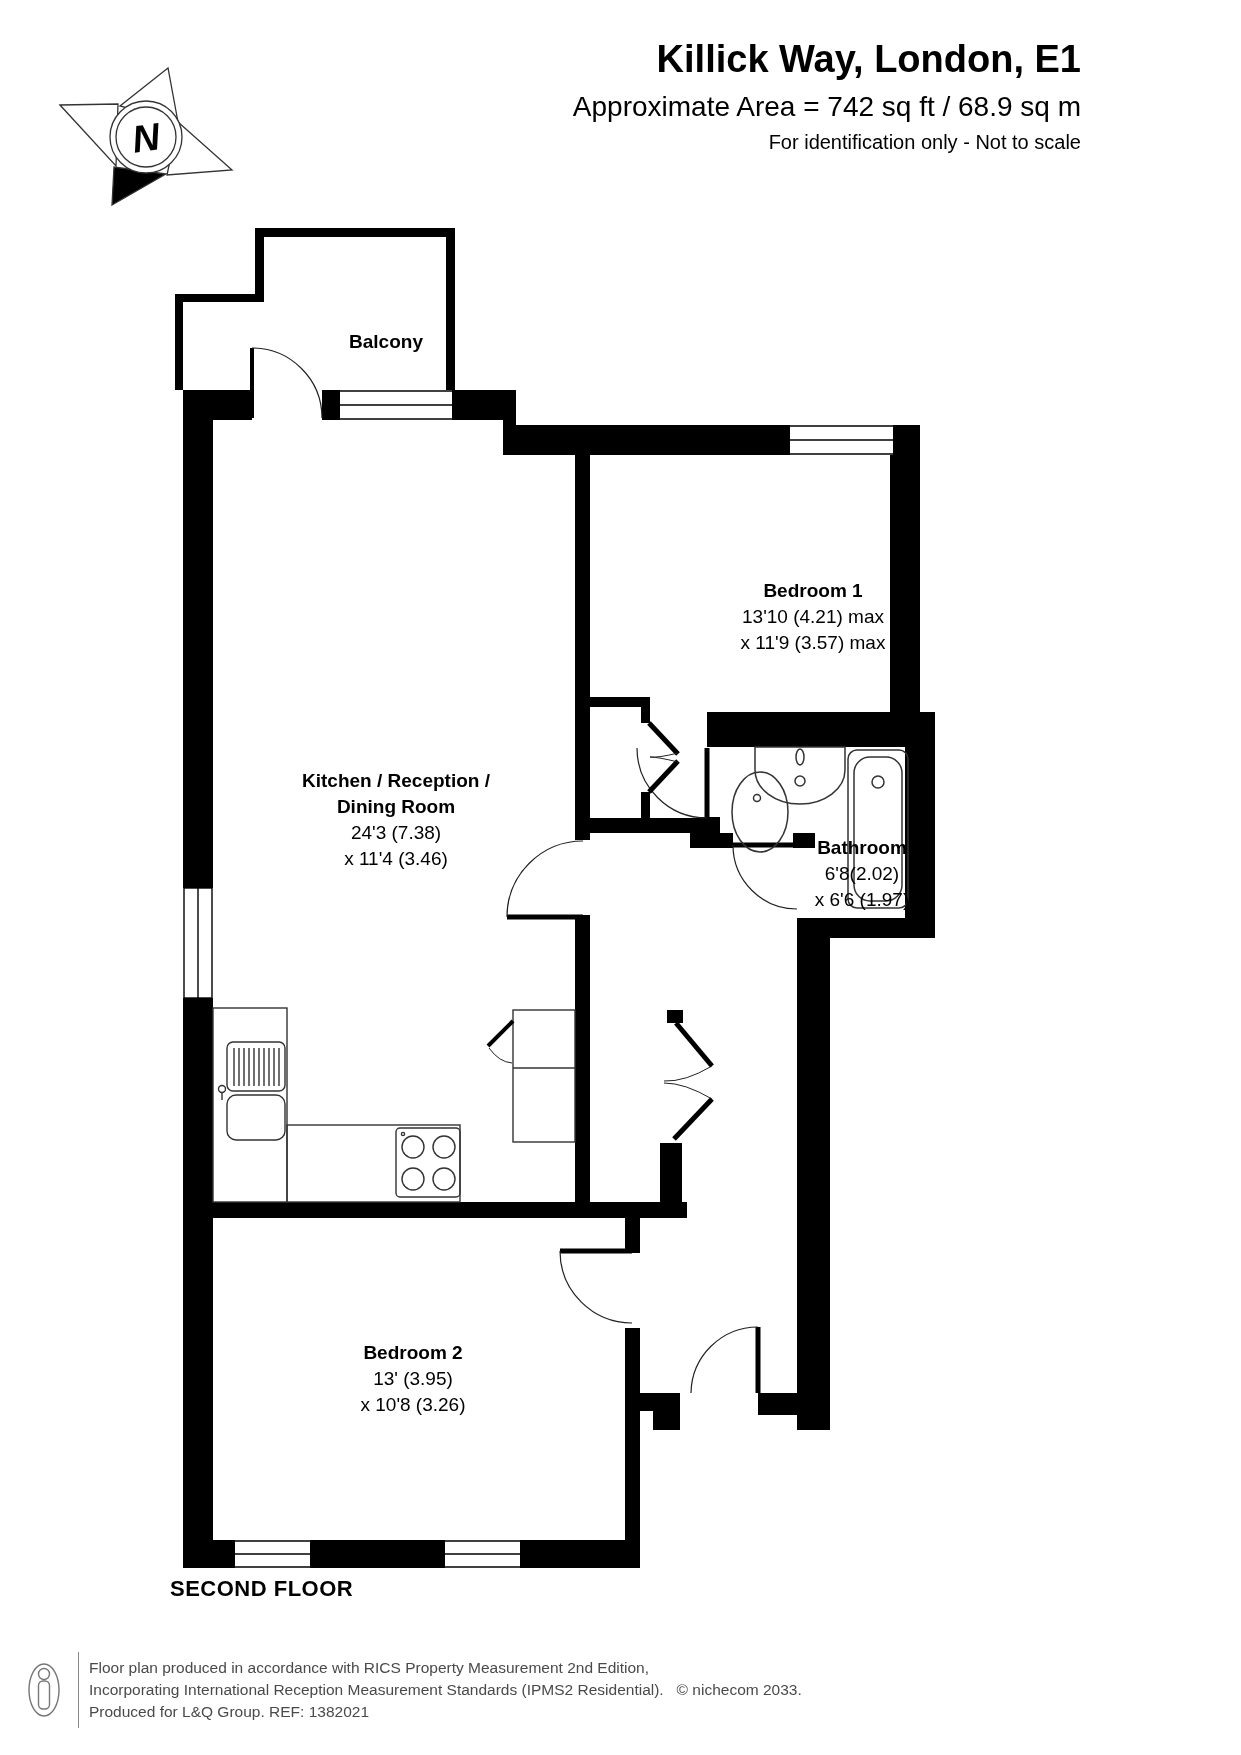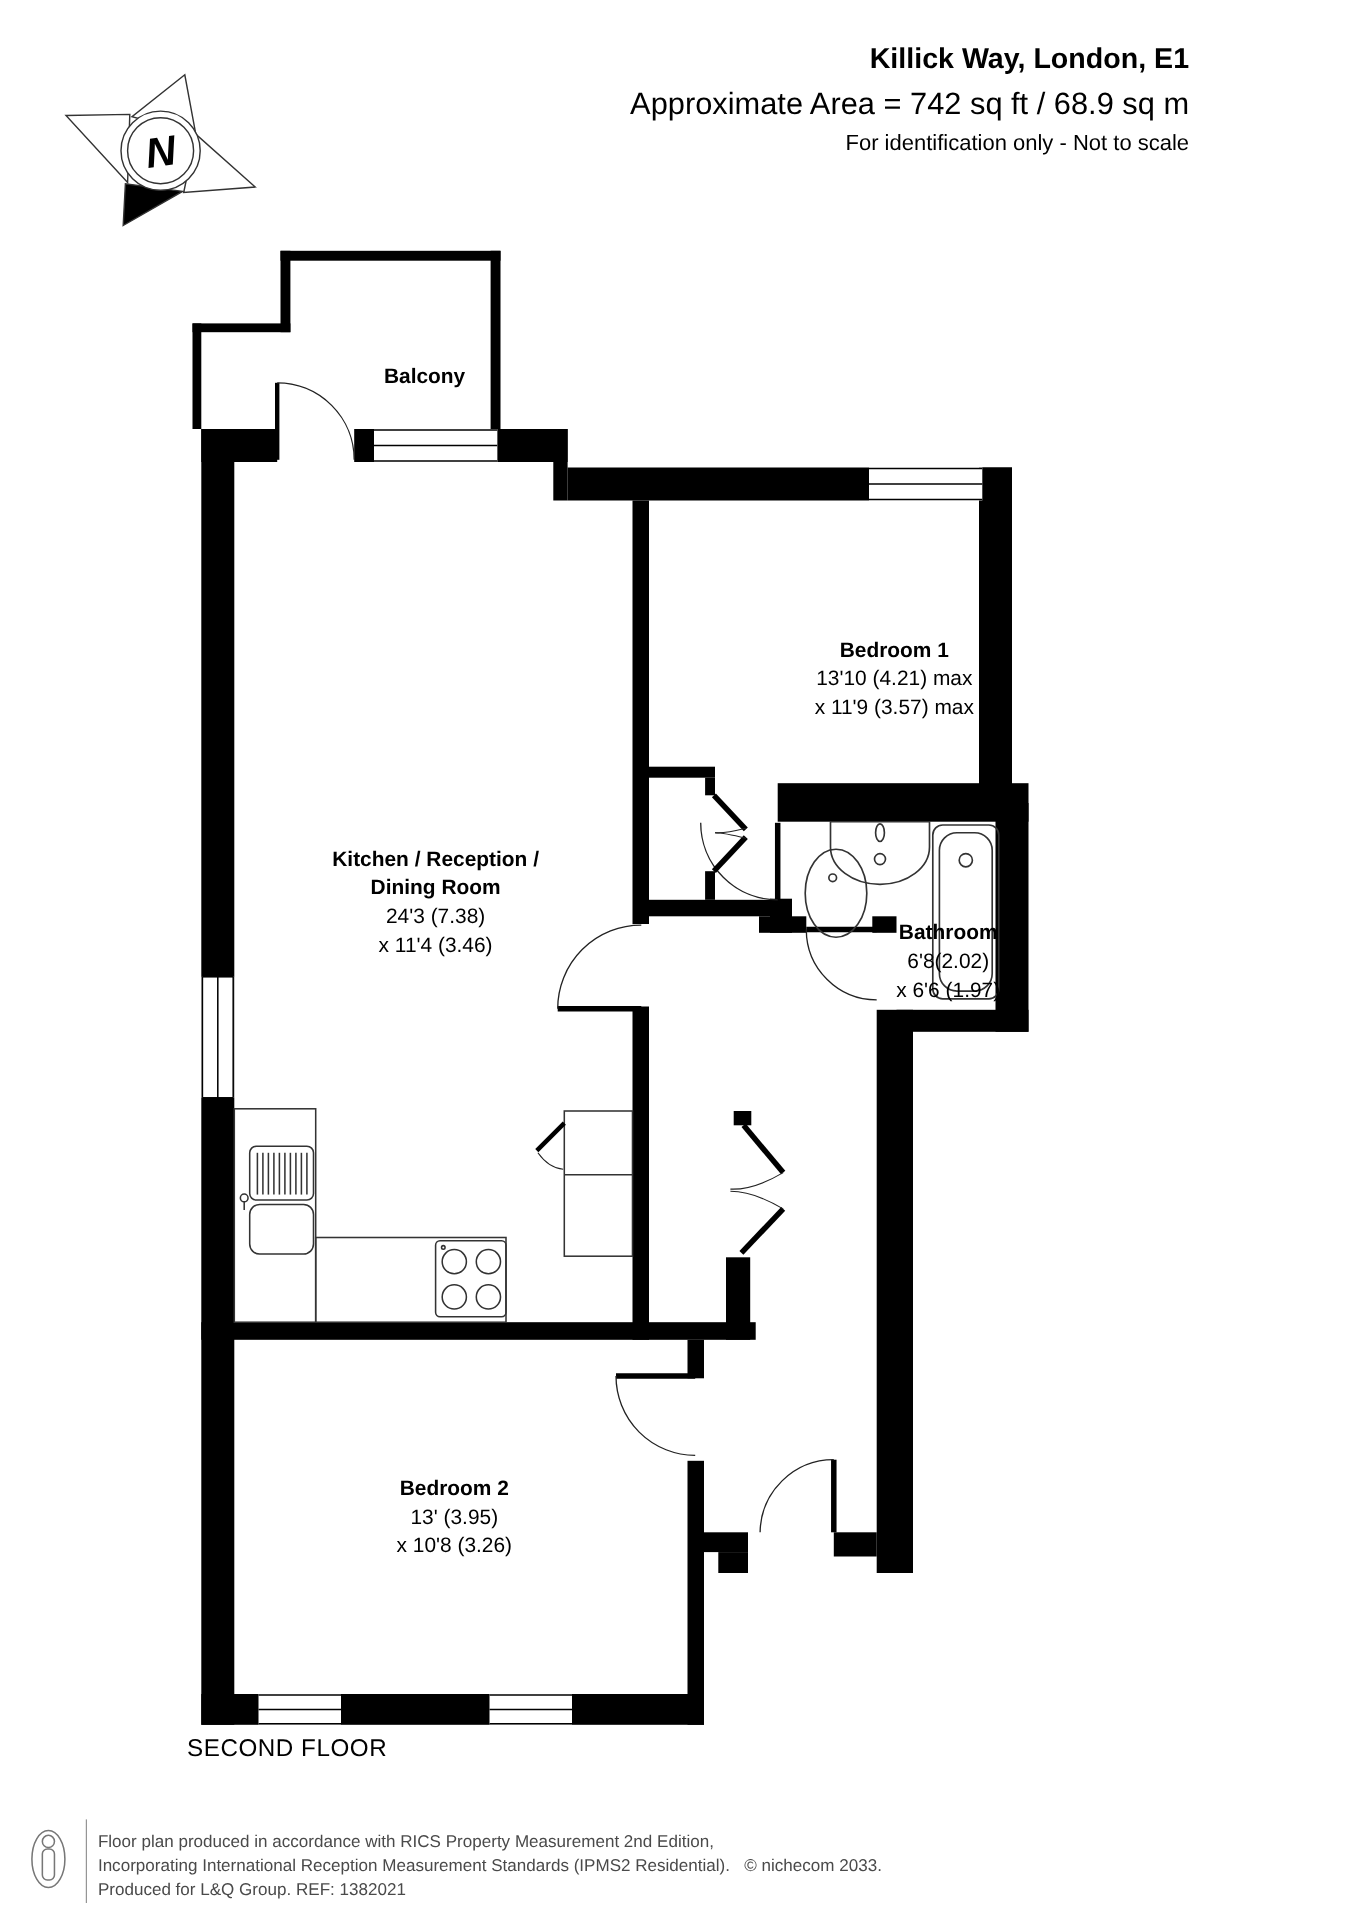--- a/index.html
+++ b/index.html
@@ -1,22 +1,22 @@
 <!DOCTYPE html>
 <html><head>
 <meta charset="utf-8">
 <style>
   html,body{margin:0;padding:0;background:#ffffff;}
   body{width:1241px;height:1755px;position:relative;font-family:"Liberation Sans",sans-serif;color:#000;}
   .hdr{position:absolute;top:38px;right:160px;text-align:right;}
-  .hdr .title{font-size:26px;font-weight:bold;letter-spacing:0px;}
+  .hdr .title{font-size:38px;font-weight:bold;letter-spacing:0px;}
   .hdr .area{font-size:28px;margin-top:10px;}
   .hdr .note{font-size:20px;margin-top:8px;}
-  .floorlabel{position:absolute;left:170px;top:1576px;font-size:22px;font-weight:normal;letter-spacing:0.5px;}
-  .footer{position:absolute;left:18px;top:1650px;display:flex;align-items:flex-end;}
+  .floorlabel{position:absolute;left:170px;top:1576px;font-size:22px;font-weight:bold;letter-spacing:0.5px;}
+  .footer{position:absolute;left:18px;top:1650px;display:flex;align-items:center;}
   .footer .sep{width:0;border-left:1.5px solid #8a8a8a;height:76px;margin:0 10px 0 10px;}
   .footer .ftext{font-size:15.5px;line-height:22px;color:#4a4a4a;}
   svg text{font-family:"Liberation Sans",sans-serif;}
   .rname{font-size:19px;font-weight:bold;fill:#000;}
   .rdim{font-size:19px;fill:#000;}
 </style>
 </head>
 <body>
 
 <div class="hdr">

